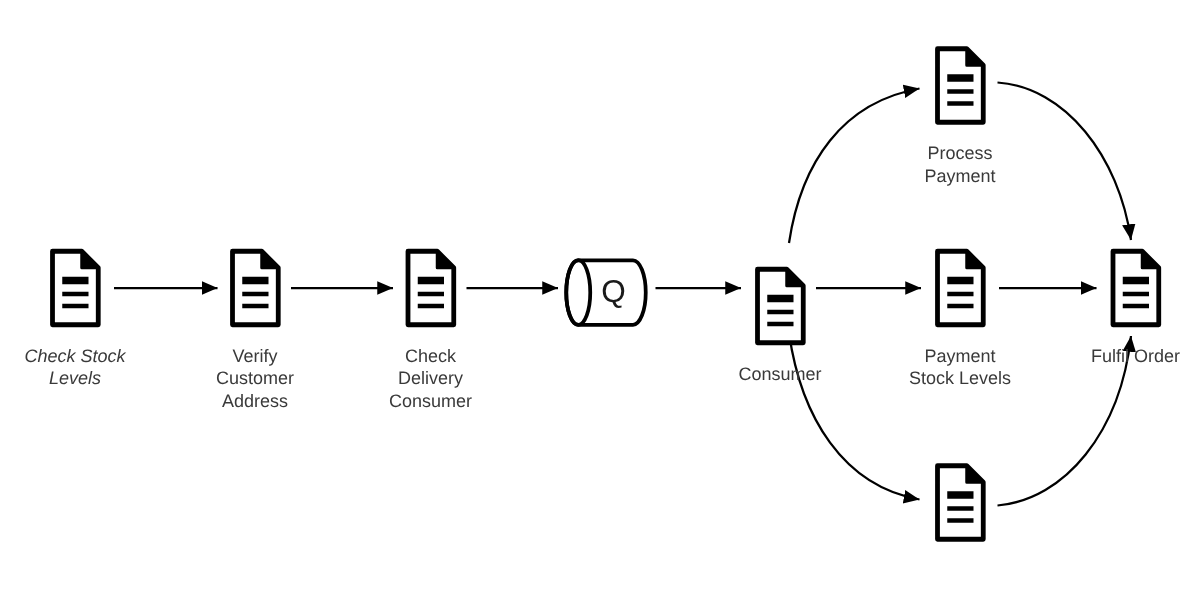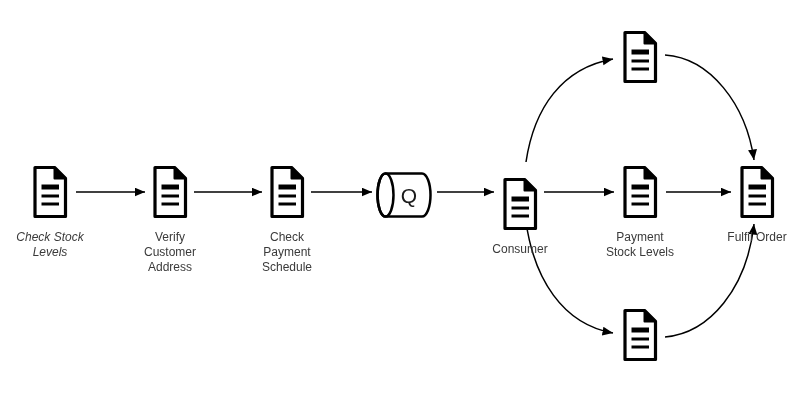--- a/index.html
+++ b/index.html
@@ -83,21 +83,21 @@
     <svg width="44" height="54" viewBox="0 0 44 54">
         <use href="#doc-sym"></use>
       </svg>
     <div class="label" style="width:72px;">Verify Customer Address</div>
   </div>
 
   <div class="node" style="left:242px; top:165px; width:90px;">
     <svg width="44" height="54" viewBox="0 0 44 54">
         <use href="#doc-sym"></use>
       </svg>
-    <div class="label" style="width:72px;">Check Payment Schedule</div>
+    <div class="label" style="width:72px;">Check Delivery Consumer</div>
   </div>
 
   <div class="node" style="left:376px; top:172px; width:58px;">
     <svg width="58" height="46" viewBox="0 0 58 46">
       <path d="M9.5,1.5 H46 A8.5,21.5 0 0 1 46,44.5 H9.5 A8,21.5 0 0 1 9.5,1.5 Z" fill="#ffffff" stroke="#000000" stroke-width="2.5"></path>
       <ellipse cx="9.5" cy="23" rx="8" ry="21.5" fill="none" stroke="#000000" stroke-width="2.5"></ellipse>
       <text class="queue-text" x="33" y="23" text-anchor="middle" dominant-baseline="central">Q</text>
     </svg>
   </div>
 
@@ -105,20 +105,21 @@
     <svg width="44" height="54" viewBox="0 0 44 54">
         <use href="#doc-sym"></use>
       </svg>
     <div class="label" style="width:90px;">Consumer</div>
   </div>
 
   <div class="node" style="left:595px; top:30px; width:90px;">
     <svg width="44" height="54" viewBox="0 0 44 54">
         <use href="#doc-sym"></use>
       </svg>
+    <div class="label" style="width:60px;">Process Payment</div>
   </div>
 
   <div class="node" style="left:595px; top:165px; width:90px;">
     <svg width="44" height="54" viewBox="0 0 44 54">
         <use href="#doc-sym"></use>
       </svg>
     <div class="label" style="width:80px;">Payment Stock Levels</div>
   </div>
 
   <div class="node" style="left:595px; top:308px; width:90px;">

